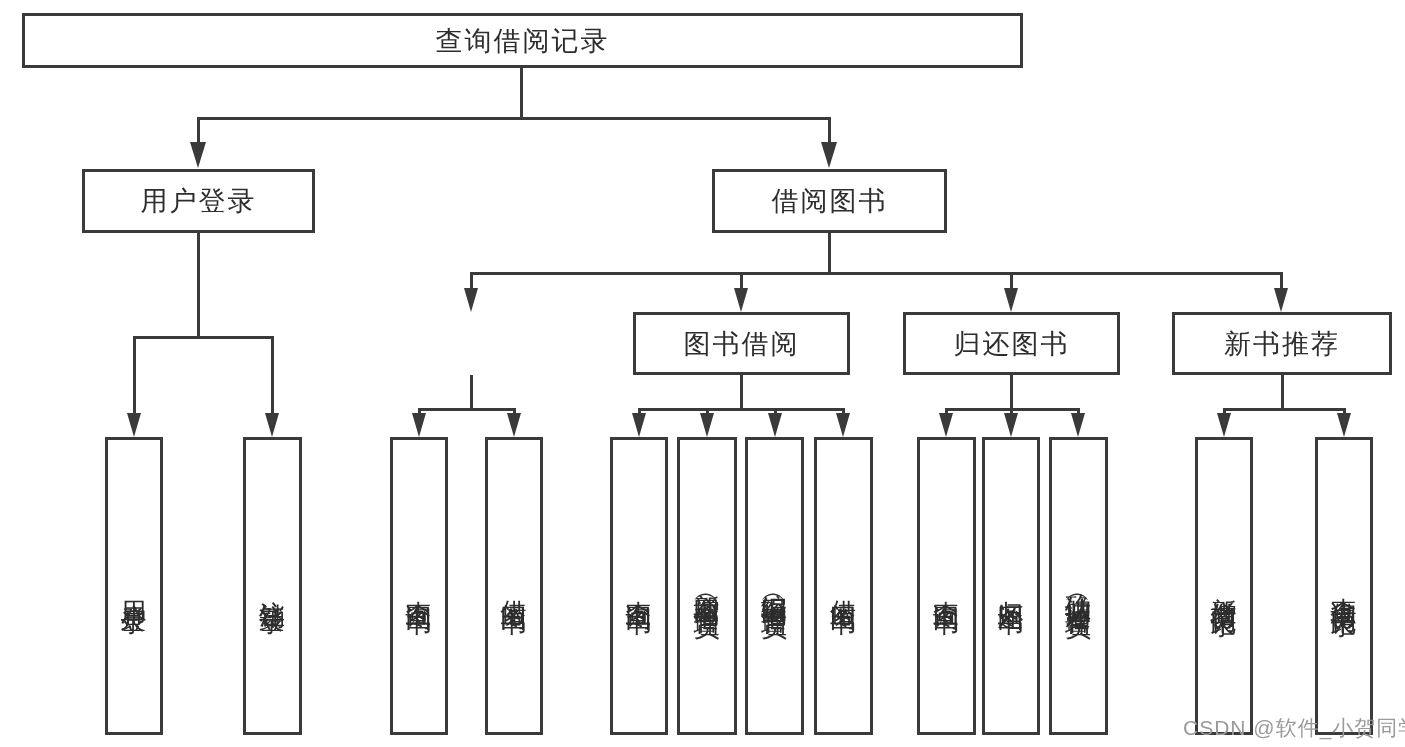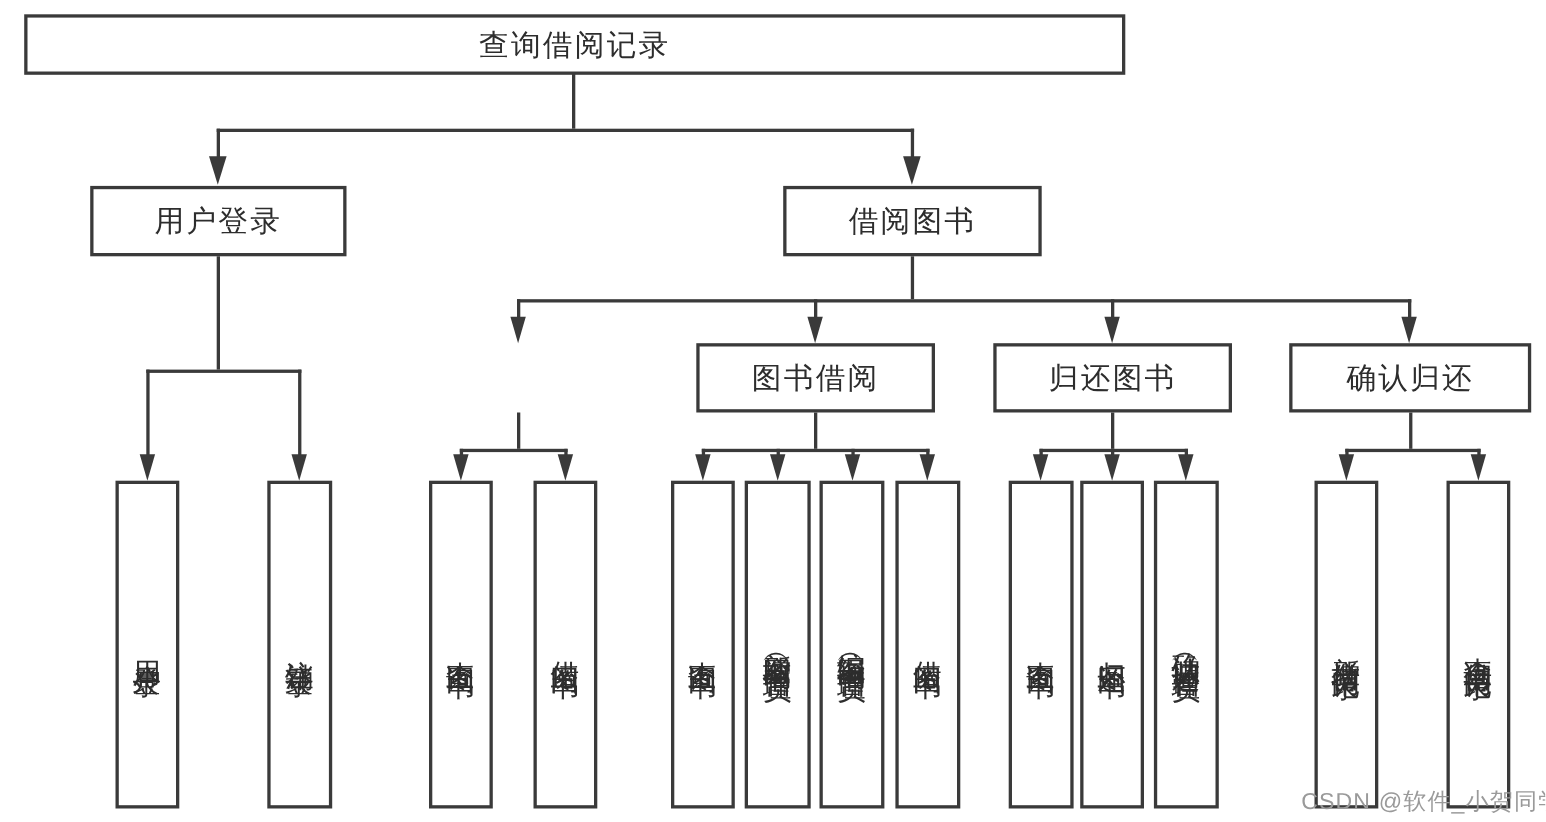--- a/index.html
+++ b/index.html
@@ -60,21 +60,21 @@
   <div class="ahead sm" style="left:464px;top:288px;"></div>
   <div class="vline" style="left:740px;top:272px;height:18px;"></div>
   <div class="ahead sm" style="left:734px;top:288px;"></div>
   <div class="vline" style="left:1010px;top:272px;height:18px;"></div>
   <div class="ahead sm" style="left:1004px;top:288px;"></div>
   <div class="vline" style="left:1280px;top:272px;height:18px;"></div>
   <div class="ahead sm" style="left:1274px;top:288px;"></div>
 
   <div class="node hbox" style="left:633px;top:312px;width:217px;height:63px;">图书借阅</div>
   <div class="node hbox" style="left:903px;top:312px;width:217px;height:63px;">归还图书</div>
-  <div class="node hbox" style="left:1172px;top:312px;width:220px;height:63px;">确认归还</div>
+  <div class="node hbox" style="left:1172px;top:312px;width:220px;height:63px;">新书推荐</div>
 
   <div class="vline" style="left:470px;top:375px;height:33px;"></div>
   <div class="hline" style="left:418px;top:408px;width:98px;"></div>
   <div class="vline" style="left:418px;top:408px;height:10px;"></div>
   <div class="ahead sm" style="left:412px;top:413px;"></div>
   <div class="vline" style="left:513px;top:408px;height:10px;"></div>
   <div class="ahead sm" style="left:507px;top:413px;"></div>
 
   <div class="vline" style="left:740px;top:375px;height:33px;"></div>
   <div class="hline" style="left:638px;top:408px;width:207px;"></div>

